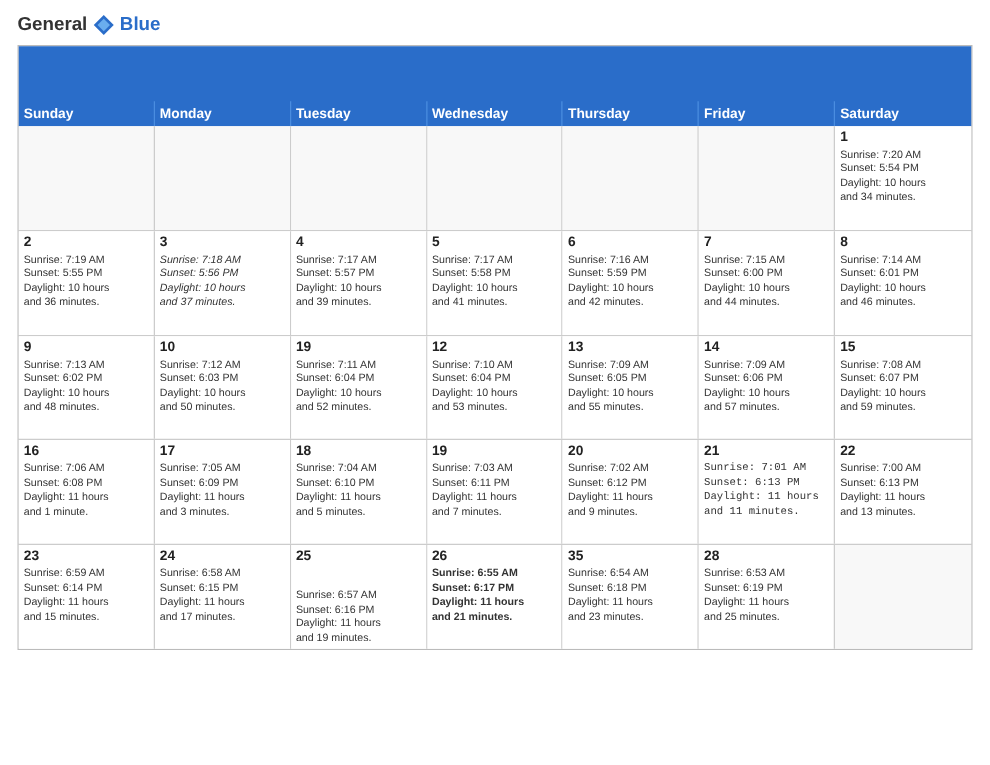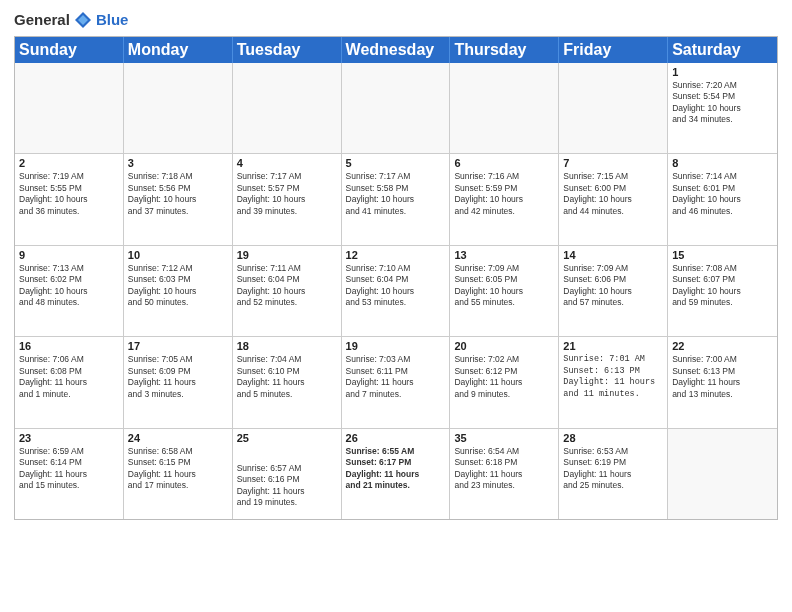--- a/index.html
+++ b/index.html
@@ -57,25 +57,26 @@
       flex-direction: column;
       border: 1px solid #bbb;
     }
     .cal-header {
       display: grid;
       grid-template-columns: repeat(7, 1fr);
       background: #2a6dc9;
     }
     .cal-header-cell {
       color: #fff;
-      font-size: 16px;
+      font-size: 11px;
       font-weight: bold;
       padding: 4px 4px;
       text-align: left;
       border-right: 1px solid #4a8de0;
+      margin-top: 44px;
     }
     .cal-header-cell:last-child { border-right: none; }
     .cal-body {
       flex: 1;
       display: flex;
       flex-direction: column;
     }
     .cal-row {
       display: grid;
       grid-template-columns: repeat(7, 1fr);
@@ -156,21 +157,21 @@
         <div class="cal-row">
           <div class="cal-cell">
             <div class="day-num">2</div>
             <div class="day-info" style="white-space: pre-line;">Sunrise: 7:19 AM
 Sunset: 5:55 PM
 Daylight: 10 hours
 and 36 minutes.</div>
           </div>
           <div class="cal-cell">
             <div class="day-num">3</div>
-            <div class="day-info" style="white-space: pre-line;">Sunrise: 7:18 AM
+            <div class="day-info" style="white-space: pre-line; font-style: italic;">Sunrise: 7:18 AM
 Sunset: 5:56 PM
 Daylight: 10 hours
 and 37 minutes.</div>
           </div>
           <div class="cal-cell">
             <div class="day-num">4</div>
             <div class="day-info" style="white-space: pre-line;">Sunrise: 7:17 AM
 Sunset: 5:57 PM
 Daylight: 10 hours
 and 39 minutes.</div>

